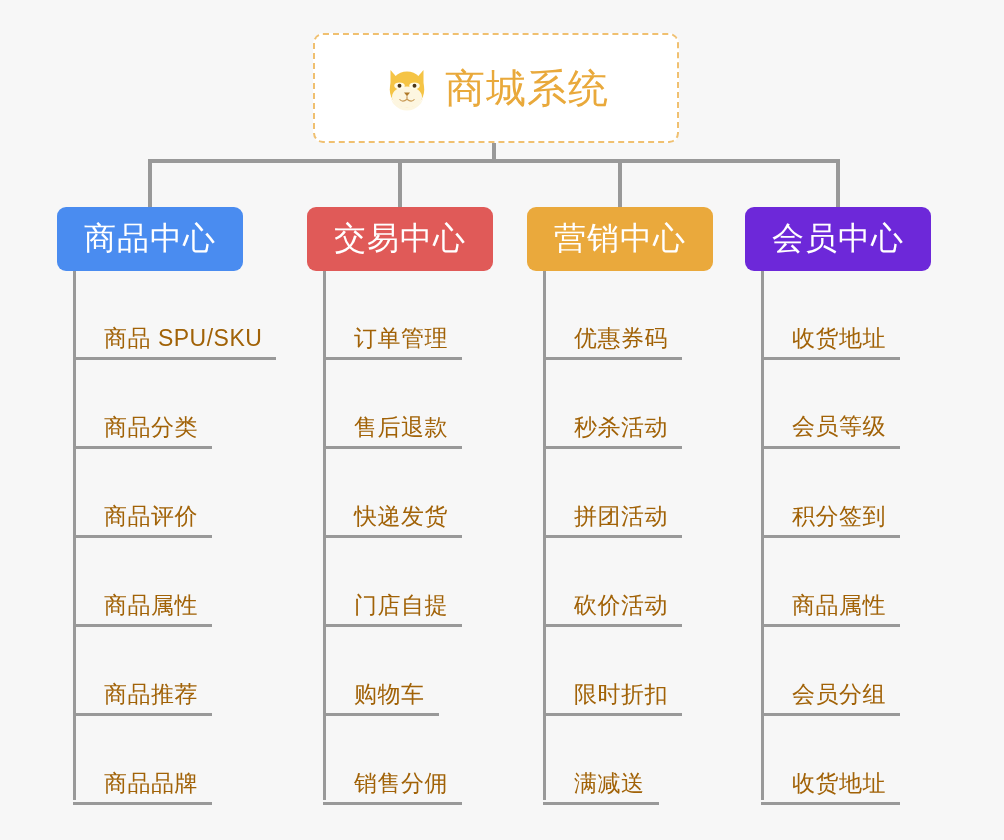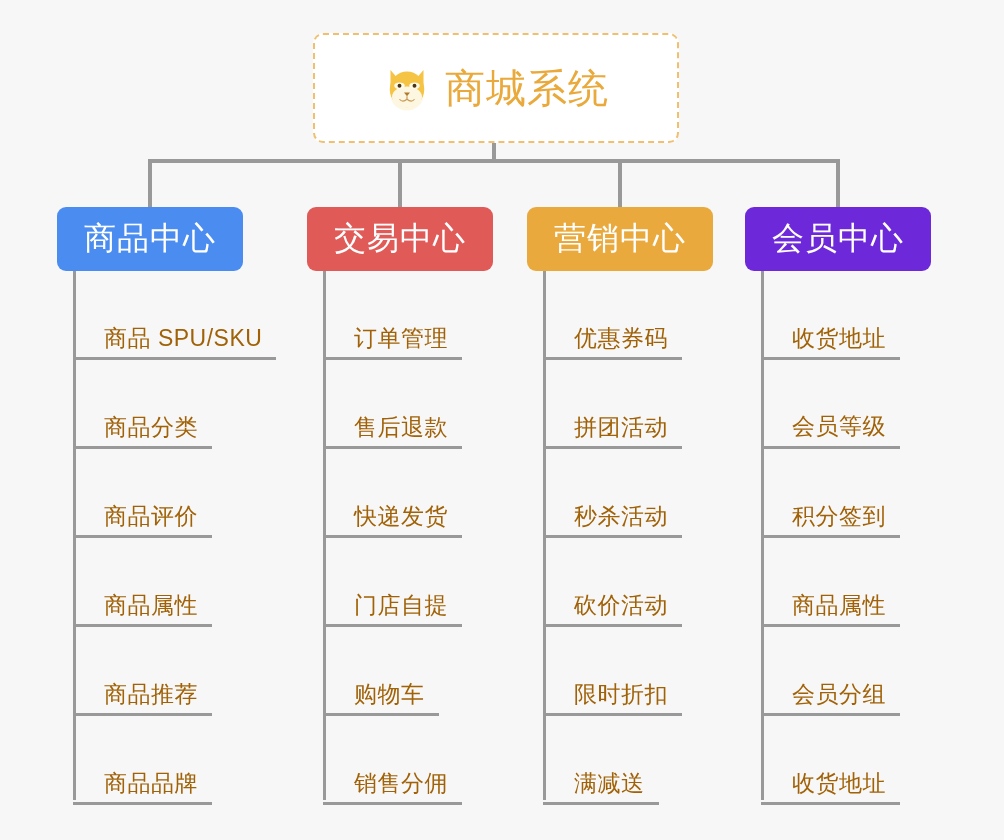--- a/index.html
+++ b/index.html
@@ -224,24 +224,24 @@
   <div class="column" style="left:527px;">
     <div class="col-header" style="background: rgb(234, 169, 60);">
       <span>营销中心</span>
     </div>
     <div class="spine" style="background: rgb(153, 153, 153);"></div>
     <div class="leaf-list">
       <div class="leaf">
           <span class="leaf-inner" style="border-bottom-color: rgb(153, 153, 153);"><span class="leaf-label">优惠券码</span></span>
         </div>
       <div class="leaf">
+          <span class="leaf-inner" style="border-bottom-color: rgb(153, 153, 153);"><span class="leaf-label">秒杀活动</span></span>
+        </div>
+      <div class="leaf">
           <span class="leaf-inner" style="border-bottom-color: rgb(153, 153, 153);"><span class="leaf-label">拼团活动</span></span>
-        </div>
-      <div class="leaf">
-          <span class="leaf-inner" style="border-bottom-color: rgb(153, 153, 153);"><span class="leaf-label">秒杀活动</span></span>
         </div>
       <div class="leaf">
           <span class="leaf-inner" style="border-bottom-color: rgb(153, 153, 153);"><span class="leaf-label">砍价活动</span></span>
         </div>
       <div class="leaf">
           <span class="leaf-inner" style="border-bottom-color: rgb(153, 153, 153);"><span class="leaf-label">限时折扣</span></span>
         </div>
       <div class="leaf">
           <span class="leaf-inner" style="border-bottom-color: rgb(153, 153, 153);"><span class="leaf-label">满减送</span></span>
         </div>

